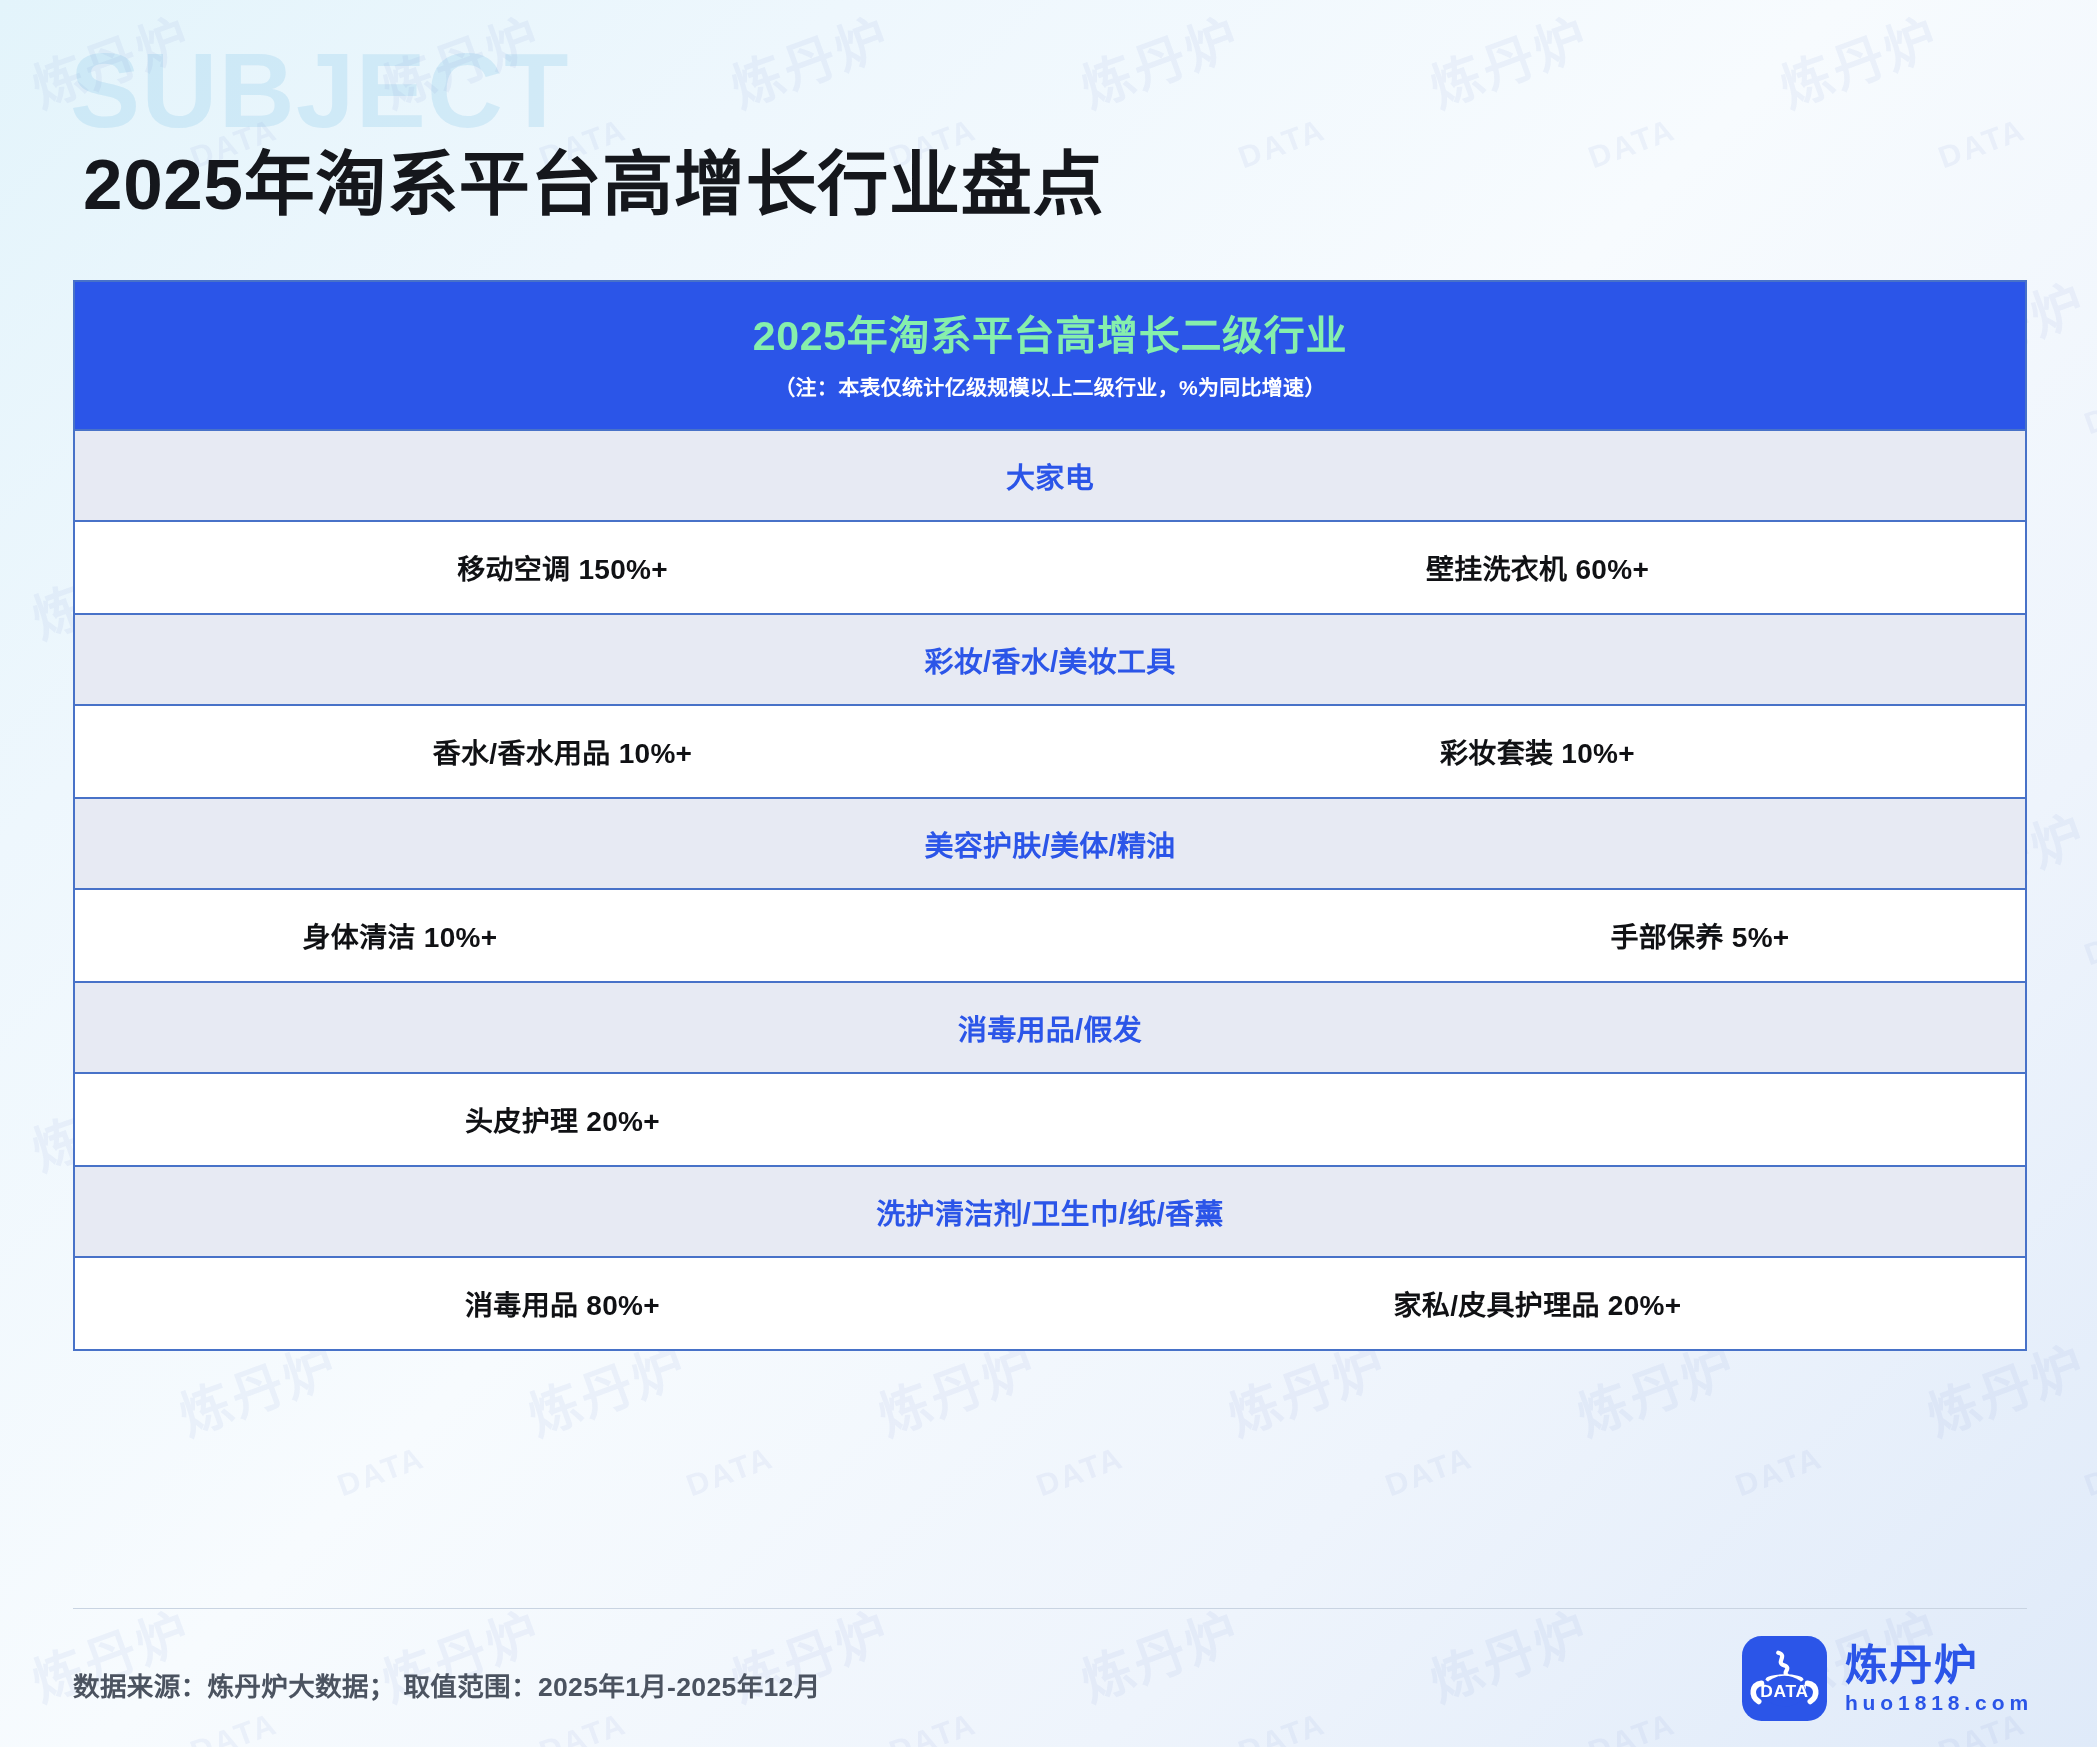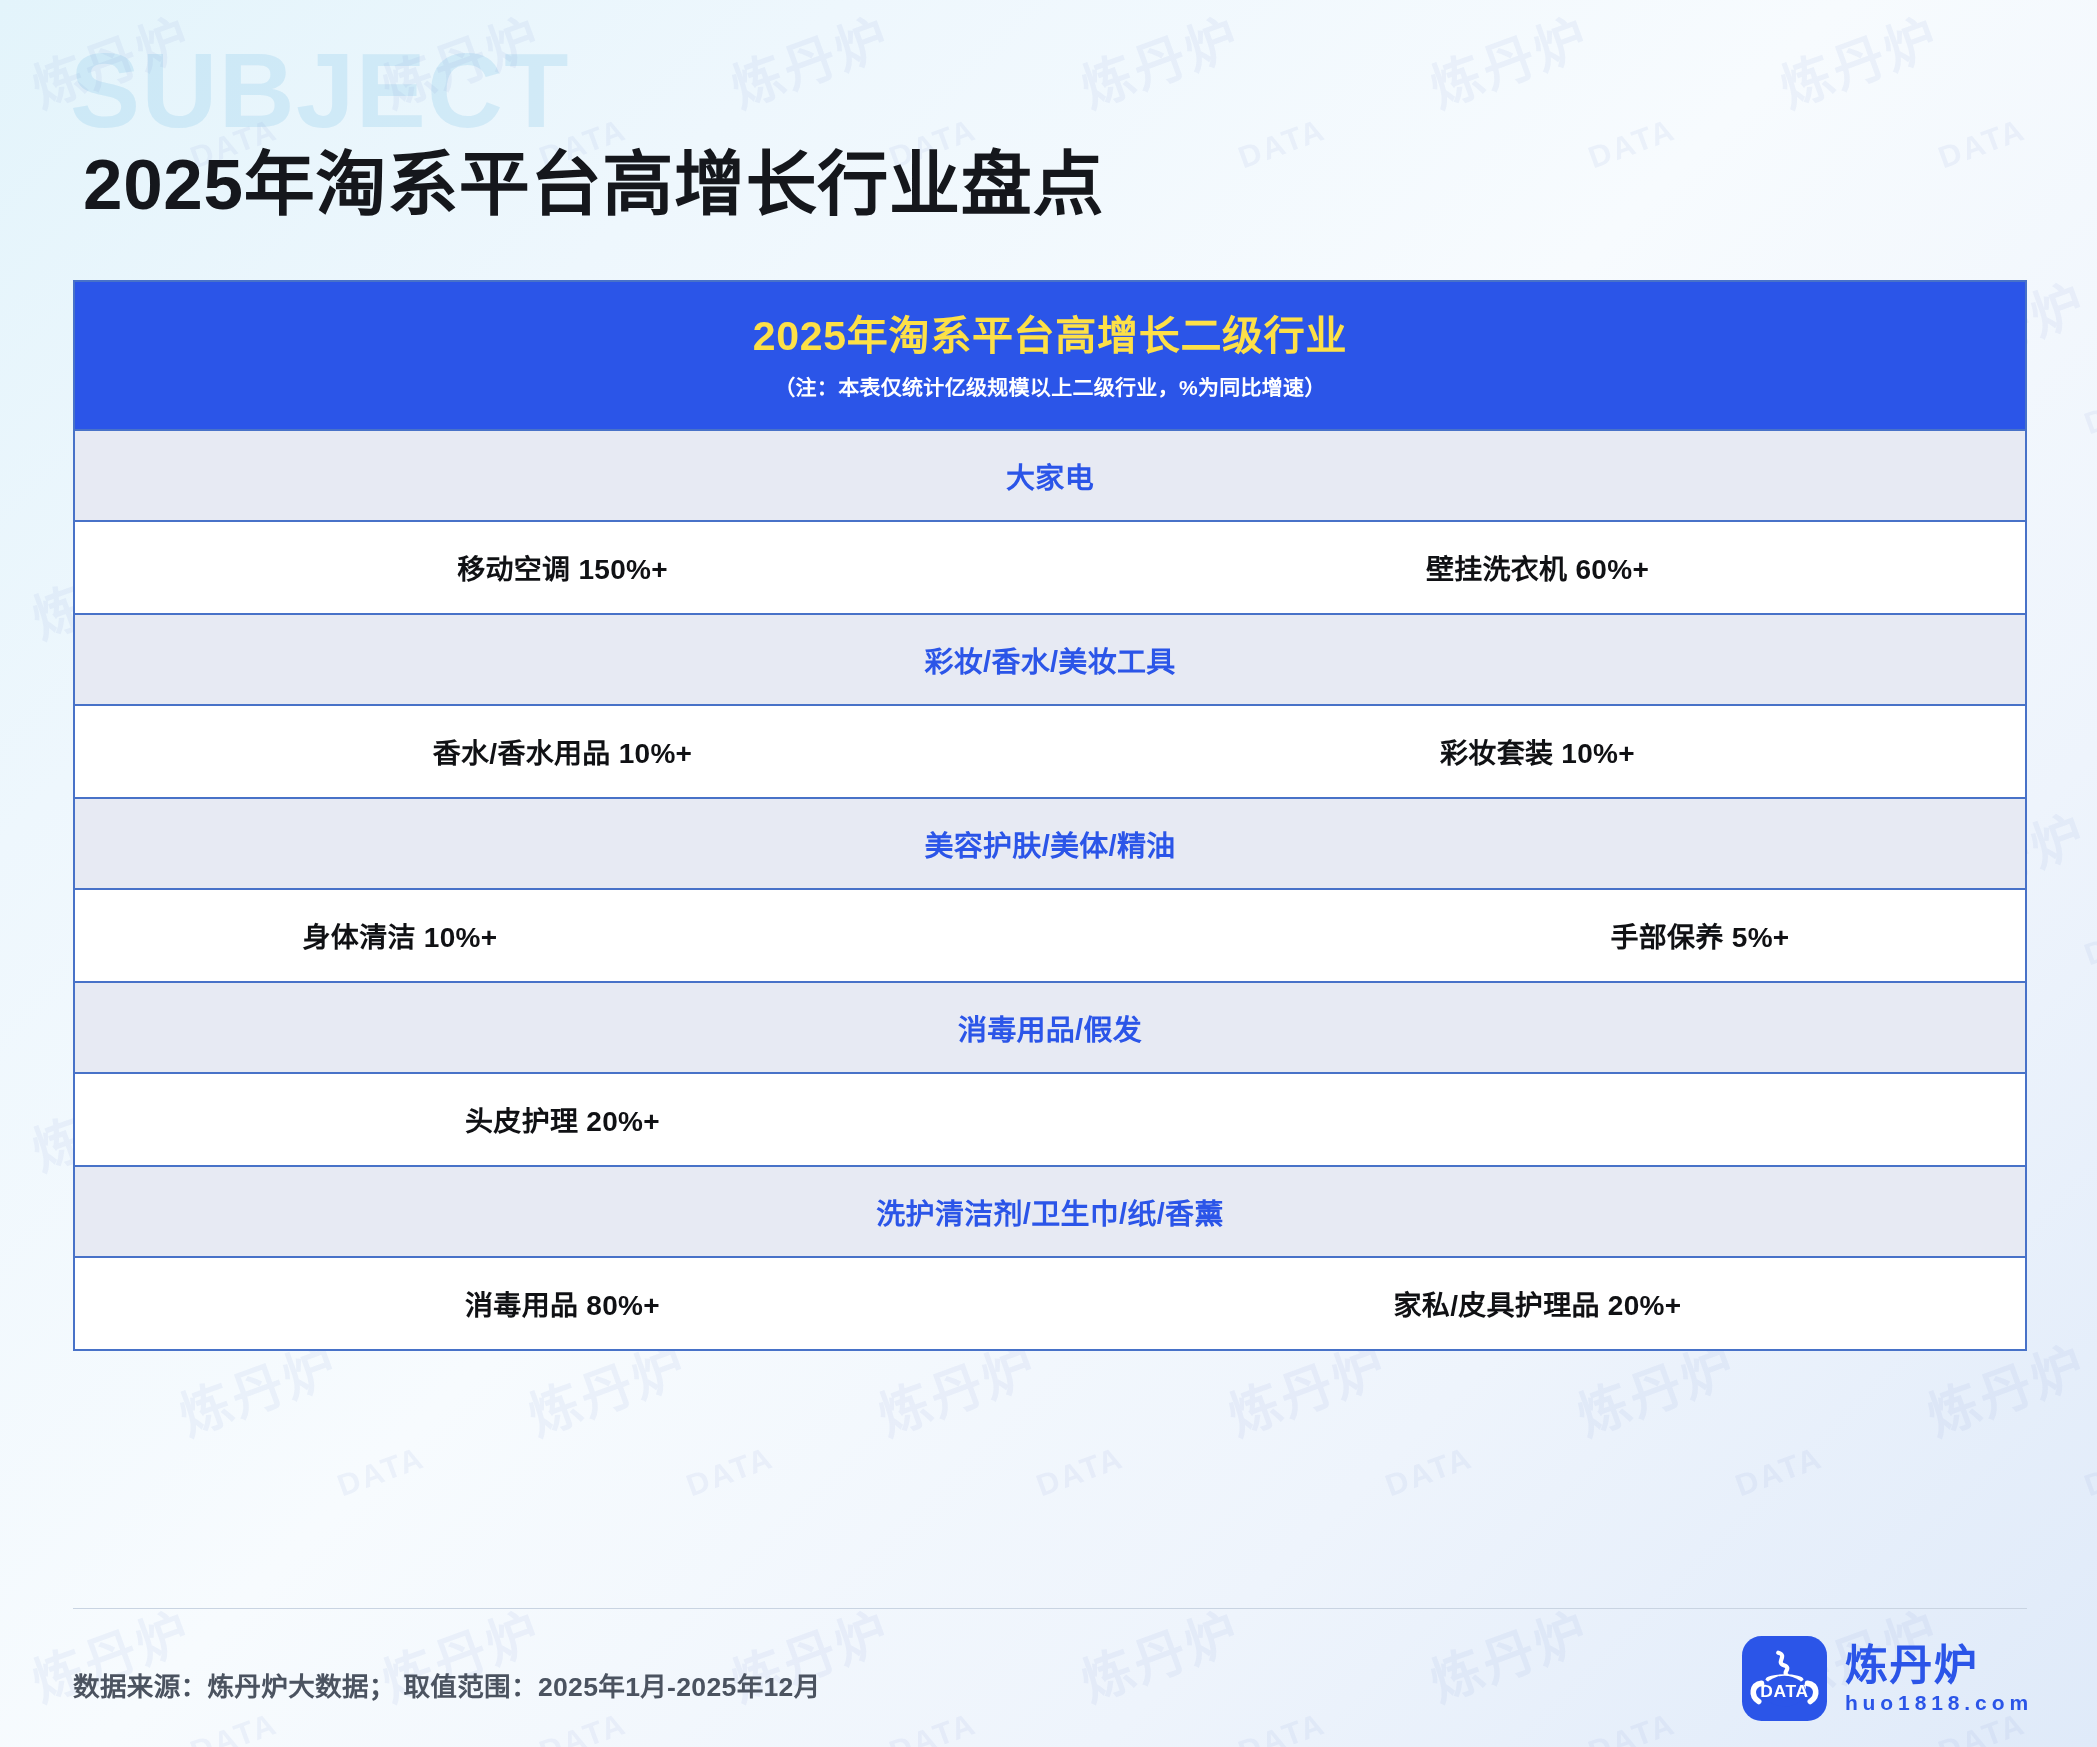--- a/index.html
+++ b/index.html
@@ -78,21 +78,21 @@
 
   .thead {
     background: #2b55e8;
     padding: 31px 0 28px 0;
     text-align: center;
     border-bottom: 2.1px solid #4872c8;
   }
   .thead-title {
     font-size: 41px;
     font-weight: 800;
-    color: #fde047;
+    color: #86efac;
     letter-spacing: 0.7px;
     line-height: 1.15;
   }
   .thead-note {
     margin-top: 11.2px;
     font-size: 21px;
     font-weight: 700;
     color: #ffffff;
     letter-spacing: 0.3px;
   }

